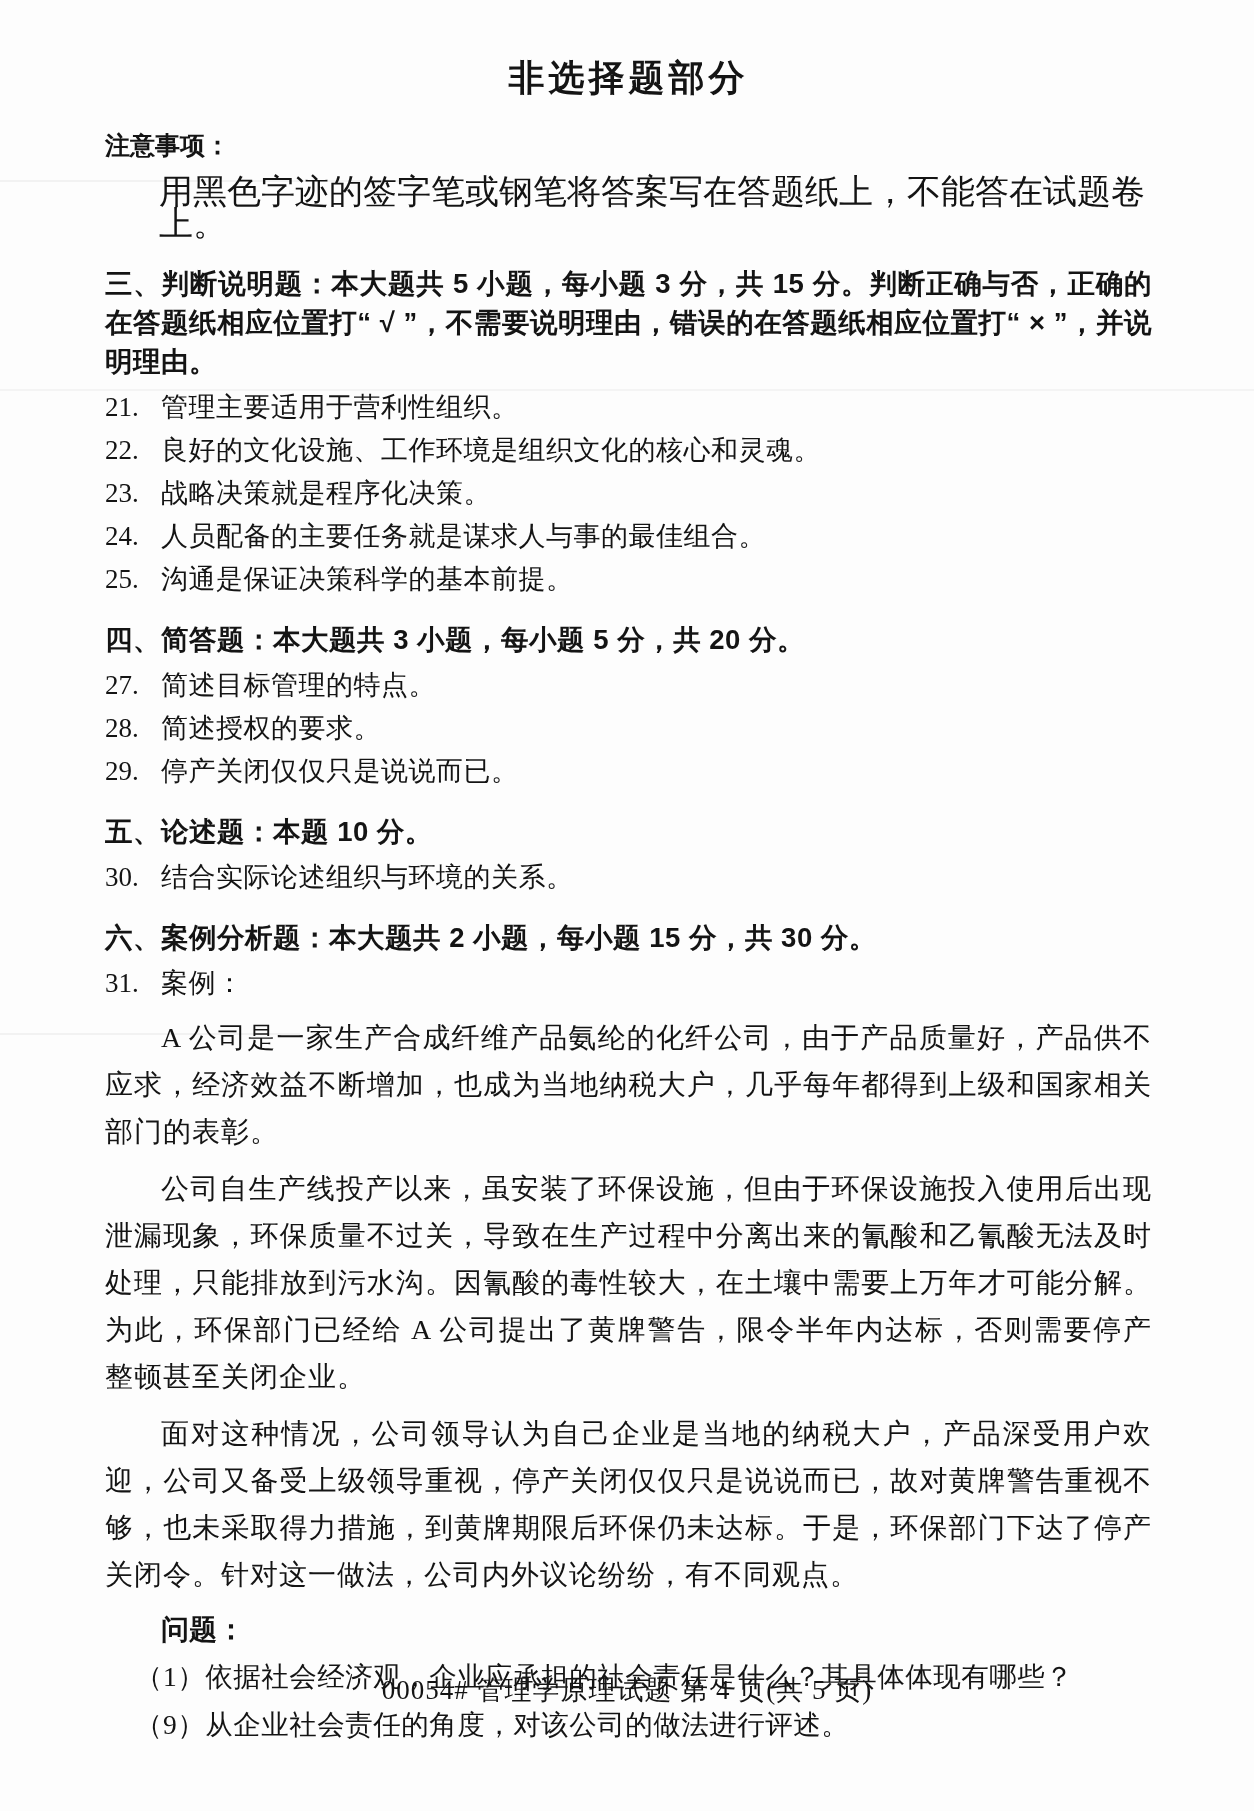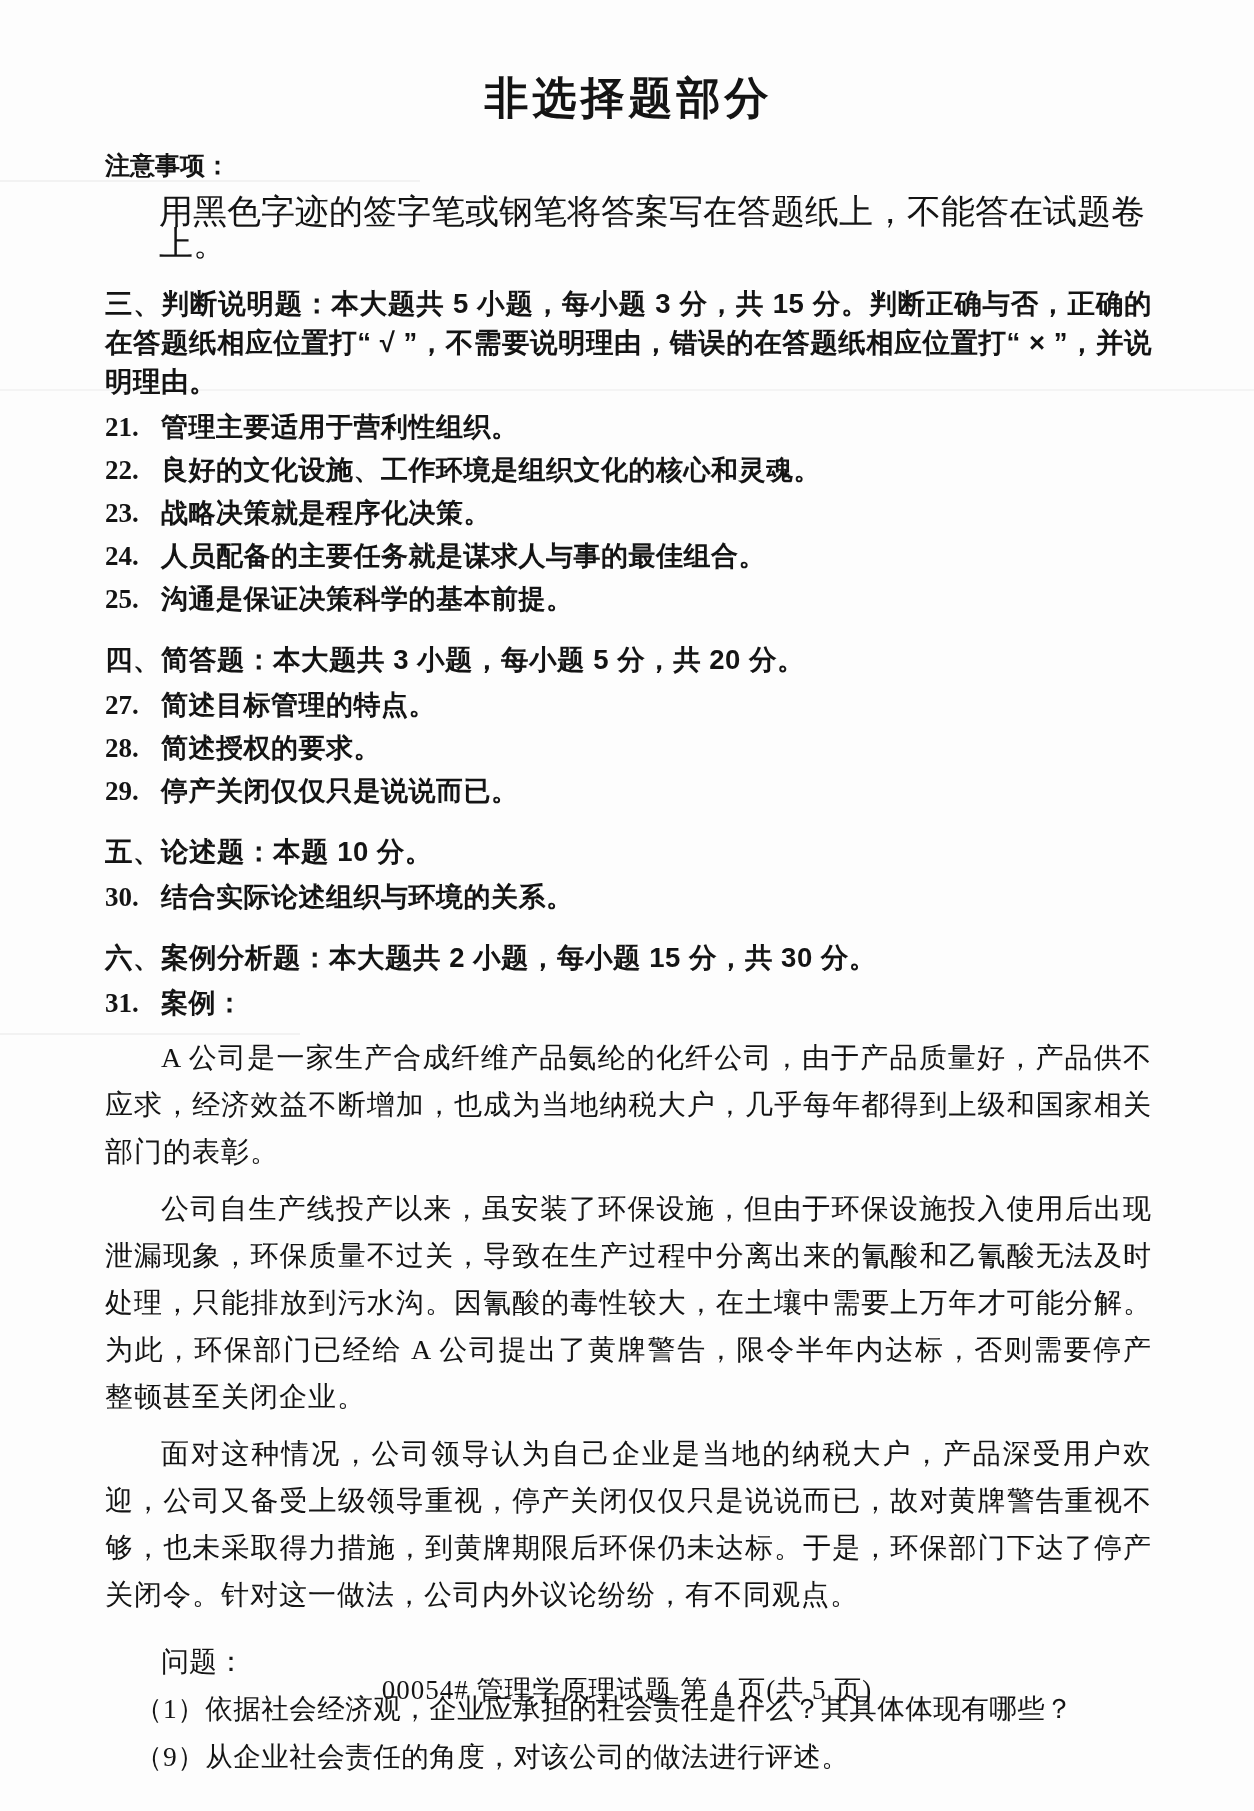--- a/index.html
+++ b/index.html
@@ -11,23 +11,23 @@
     position: relative;
     overflow: hidden;
   }
   .page { position: relative; width: 1254px; height: 1811px; }
   .content { padding: 0 102px 0 105px; }
 
   .page-title {
     text-align: center;
     font-family: "Liberation Sans", sans-serif;
     font-weight: bold;
-    font-size: 44px;
+    font-size: 36px;
     letter-spacing: 4px;
-    padding-top: 78px;
+    padding-top: 58px;
     line-height: 40px;
   }
 
   .notice-label {
     margin-top: 32px;
     font-family: "Liberation Sans", sans-serif;
     font-weight: bold;
     font-size: 25px;
     line-height: 31px;
   }
@@ -47,40 +47,40 @@
     text-align: justify;
     letter-spacing: 0.5px;
   }
 
   .qlist { margin-top: 4px; }
   .q {
     margin-top: 10px;
     font-size: 27px;
     line-height: 33px;
     white-space: nowrap;
-    font-weight: bold;
   }
   .qnum { display: inline-block; min-width: 56px; }
   .q .qtext { letter-spacing: 0.5px; }
 
   .case-para {
     font-size: 28px;
     line-height: 47px;
     text-align: justify;
     text-indent: 2em;
     margin-top: 10px;
     letter-spacing: 1px;
   }
   .case-para.first { margin-top: 14px; }
 
   .problems-label {
-    margin-top: 24px;
+    margin-top: 12px;
     padding-left: 56px;
     font-size: 28px;
     line-height: 40px;
+    font-weight: bold;
   }
   .problem-item {
     margin-top: 6px;
     padding-left: 30px;
     font-size: 27.5px;
     line-height: 42px;
     letter-spacing: 0.5px;
   }
 
   .footer {

